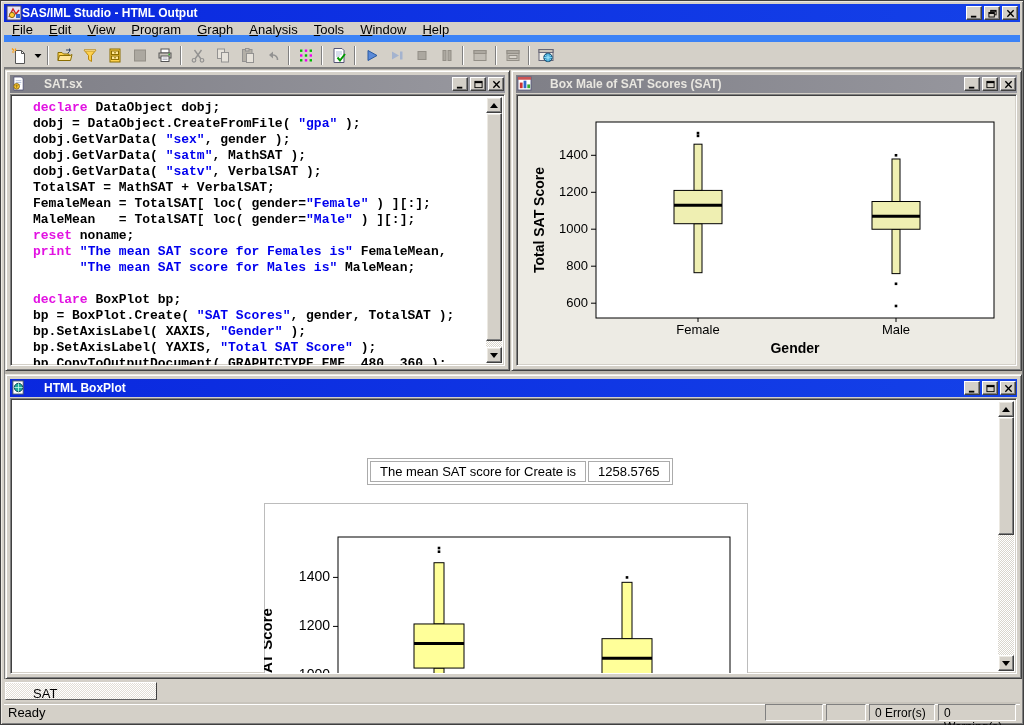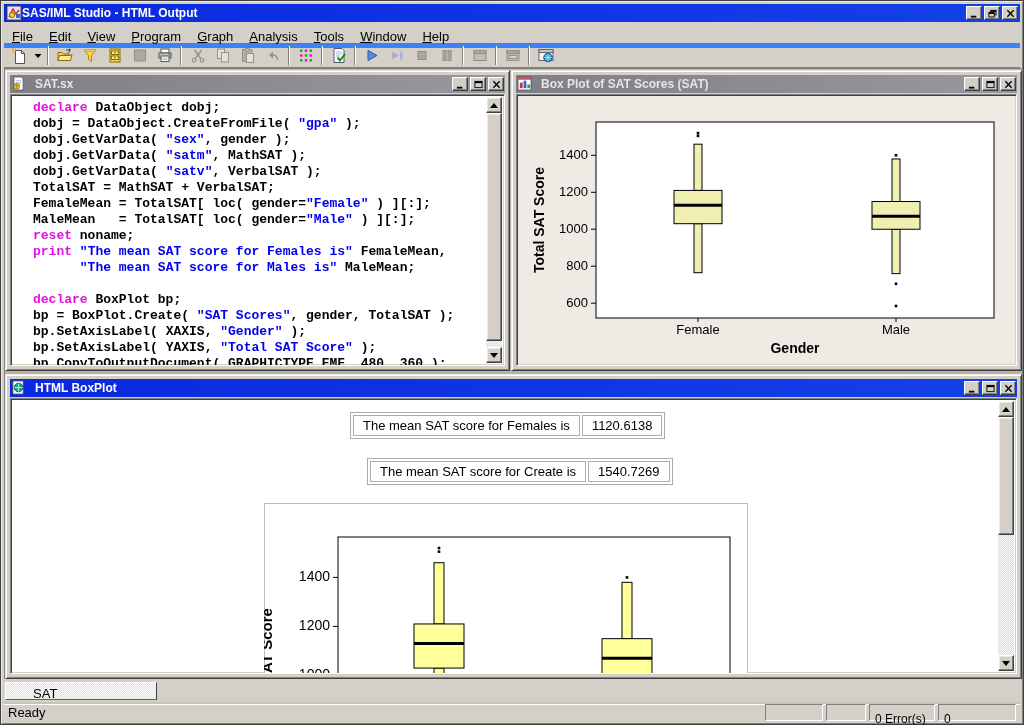--- a/index.html
+++ b/index.html
@@ -6,33 +6,33 @@
 html,body{width:1024px;height:725px;overflow:hidden;background:#D4D0C8;font-family:"Liberation Sans",sans-serif}
 #screen{position:relative;width:1024px;height:725px;background:#D4D0C8;border:1px solid #404040;box-shadow:inset 1px 1px 0 #ECE9E2,inset -1px -1px 0 #808080}
 
 .titlebar{position:absolute;left:3px;top:3px;right:3px;height:18px;background:linear-gradient(90deg,#0A28DF,#1441E8);display:flex;align-items:center;padding:0 2px;color:#fff;font-weight:bold;font-size:12px}
 .cap-btns{margin-left:auto;display:flex}
 .cap-btn{width:16px;height:14px;margin-left:2px;background:#D4D0C8;border:1px solid;border-color:#fff #404040 #404040 #fff;box-shadow:inset -1px -1px 0 #808080;display:flex;align-items:center;justify-content:center}
 .cap-btn svg{width:9px;height:9px}
 .ic{display:inline-flex;width:16px;height:16px}
 .ic svg{width:16px;height:16px}
 
-.menubar{position:absolute;left:3px;top:28px;right:3px;height:19px;display:flex;align-items:center;font-size:13px;border-bottom:5px solid #3b82f6}
+.menubar{position:absolute;left:3px;top:22px;right:3px;height:19px;display:flex;align-items:center;font-size:13px;border-bottom:7px solid #3b82f6}
 .menu-item{padding:1px 8px;color:#000}
 
 .toolbar{position:absolute;left:3px;top:42px;right:3px;height:25px;display:flex;align-items:center;padding-left:2px;border-bottom:1px solid #808080}
 .tbtn{width:25px;height:23px;display:flex;align-items:center;justify-content:center}
 .tbtn.narrow{width:13px}
 .tbtn svg{width:17px;height:17px}
 .tbtn.dis{opacity:.9}
 .tsep{width:2px;height:19px;border-left:1px solid #808080;border-right:1px solid #fff;margin:0 3px}
 
 .mdi{position:absolute;left:3px;top:67px;width:1018px;height:611px;background:#B8B4AC;box-shadow:inset 1px 1px 0 #808080}
 .win{position:absolute;background:#D4D0C8;border:1px solid;border-color:#ECE9E2 #404040 #404040 #ECE9E2;box-shadow:inset 1px 1px 0 #fff,inset -1px -1px 0 #808080;padding:3px}
-.win-title{height:18px;display:flex;align-items:center;gap:8px;padding:0 1px;font-size:12px;font-weight:bold;color:#fff;margin:1px}
+.win-title{height:18px;display:flex;align-items:center;gap:17px;padding:0 1px;font-size:12px;font-weight:bold;color:#fff;margin:1px}
 .win-title .ic svg{width:15px;height:15px}
 .win-title.active{background:linear-gradient(90deg,#0A28DF,#1441E8)}
 .win-title.inactive{background:linear-gradient(90deg,#7F7F87,#98989F);color:#E8E6E0}
 .win-client{position:absolute;left:4px;top:23px;right:4px;bottom:4px;border:1px solid;border-color:#808080 #fff #fff #808080;box-shadow:inset 1px 1px 0 #404040,inset -1px -1px 0 #D4D0C8;overflow:hidden;background:#fff}
 
 .code-wrap{position:absolute;inset:2px;background:#fff;padding:3px 18px 0 20px;font-family:Liberation Mono, monospace;font-size:13px;font-weight:bold;line-height:16px;white-space:pre}
 .c-k{color:#E212E2}.c-s{color:#0000EE}.c-c{color:#000000}.c-p{color:#000}
 
 .sb-v{position:absolute;top:2px;right:2px;bottom:2px;width:16px;background-image:conic-gradient(#fff 0 25%,#d9d5cc 0 50%,#fff 0 75%,#d9d5cc 0);background-size:2px 2px}
 .sb-btn{position:absolute;left:0;width:16px;height:16px;background:#D4D0C8;border:1px solid;border-color:#fff #404040 #404040 #fff;box-shadow:inset -1px -1px 0 #808080,inset 1px 1px 0 #ECE9E2;display:flex;align-items:center;justify-content:center}
@@ -46,21 +46,21 @@
 .out-table{position:absolute;border:1px solid #ABABAB;border-collapse:separate;border-spacing:2px;background:#fff}
 .out-table td{border:1px solid #ABABAB;padding:2px 9px;font-size:13px;white-space:nowrap;color:#000}
 #html-chart{position:absolute;left:253px;top:104px;width:484px;height:400px}
 #emf-chart{position:absolute;inset:1px}
 
 .tabbar{position:absolute;left:3px;top:678px;right:3px;height:25px;background:#D4D0C8}
 .ws-tab{position:absolute;left:1px;top:3px;width:152px;height:18px;background-image:conic-gradient(#fff 0 25%,#e2ded6 0 50%,#fff 0 75%,#e2ded6 0);background-size:2px 2px;border:1px solid;border-color:#fff #404040 #606060 #fff;font-size:13px;padding:3px 0 0 27px;color:#000}
 
 .statusbar{position:absolute;left:3px;top:703px;right:3px;height:15px;display:flex;align-items:center;font-size:13px;padding:0 4px;border-top:1px solid #fff;box-shadow:0 -2px 0 #c8c4bc}
 .status-panels{margin-left:auto;display:flex}
-.panel{height:17px;margin-left:3px;border:1px solid;border-color:#808080 #fff #fff #808080;font-size:12px;padding:7px 5px;color:#000}
+.panel{height:17px;margin-left:3px;border:1px solid;border-color:#808080 #fff #fff #808080;font-size:12px;padding:1px 5px;color:#000}
 .panel.w1{width:58px}.panel.w2{width:40px}.panel.w3{width:66px}.panel.w4{width:78px}
 </style>
 </head>
 <body>
 
 <div id="screen">
 
   <div class="titlebar">
     <span class="ic">
         <svg viewBox="0 0 16 16">
@@ -343,21 +343,21 @@
       <div class="win-title inactive">
         <span class="ic">
             <svg viewBox="0 0 16 16">
               <rect x="1" y="1" width="14" height="14" fill="#fff" stroke="#557"></rect>
               <rect x="1" y="1" width="14" height="3" fill="#c55"></rect>
               <rect x="3" y="7" width="3" height="6" fill="#c33"></rect>
               <rect x="7" y="5" width="3" height="8" fill="#36c"></rect>
               <rect x="11" y="9" width="3" height="4" fill="#3a3"></rect>
             </svg>
           </span>
-        <span>Box Plot of SAT Scores (SAT)</span>
+        <span>Box Male of SAT Scores (SAT)</span>
         <span class="cap-btns">
           <span class="cap-btn">
               <svg viewBox="0 0 10 9">
                 <rect x="1" y="7" width="6" height="2" fill="#000"></rect>
               </svg>
             </span>
           <span class="cap-btn">
               <svg viewBox="0 0 10 9">
                 <rect x="1" y="1" width="8" height="7" fill="none" stroke="#000"></rect>
                 <rect x="1" y="1" width="8" height="2" fill="#000"></rect>
@@ -429,33 +429,25 @@
               </svg>
             </span>
           <span class="cap-btn">
               <svg viewBox="0 0 10 9">
                 <path d="M1.5 1l7 7M8.5 1l-7 7" stroke="#000" stroke-width="1.5"></path>
               </svg>
             </span>
         </span>
       </div>
       <div class="win-client">
-        <table class="out-table" style="left:339px;top:13px">
-          <tbody>
-              <tr>
-            <td>The mean SAT score for Females is</td>
-            <td>1120.6138</td>
-          </tr>
-        </tbody>
-          </table>
         <table class="out-table" style="left:356px;top:59px">
           <tbody>
               <tr>
             <td>The mean SAT score for Create is</td>
-            <td>1540.7269</td>
+            <td>1258.5765</td>
           </tr>
         </tbody>
           </table>
         <div id="html-chart"><svg width="484" height="400" font-family="Liberation Sans, sans-serif">
               <rect x="0.5" y="0.5" width="483" height="359" fill="#ffffff" stroke="#bcbcbc"></rect>
               <rect x="74" y="34" width="392" height="256" fill="#fff" stroke="#000"></rect>
               <line x1="69" y1="270.4" x2="74" y2="270.4" stroke="#000"></line>
               <text x="66" y="274.4" text-anchor="end" font-size="14" fill="#000">600</text>
               <line x1="69" y1="221.4" x2="74" y2="221.4" stroke="#000"></line>
               <text x="66" y="225.4" text-anchor="end" font-size="14" fill="#000">800</text>

